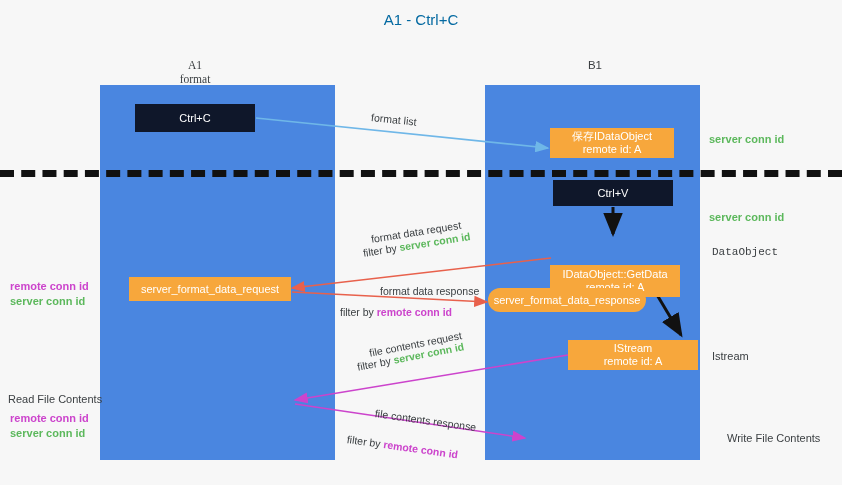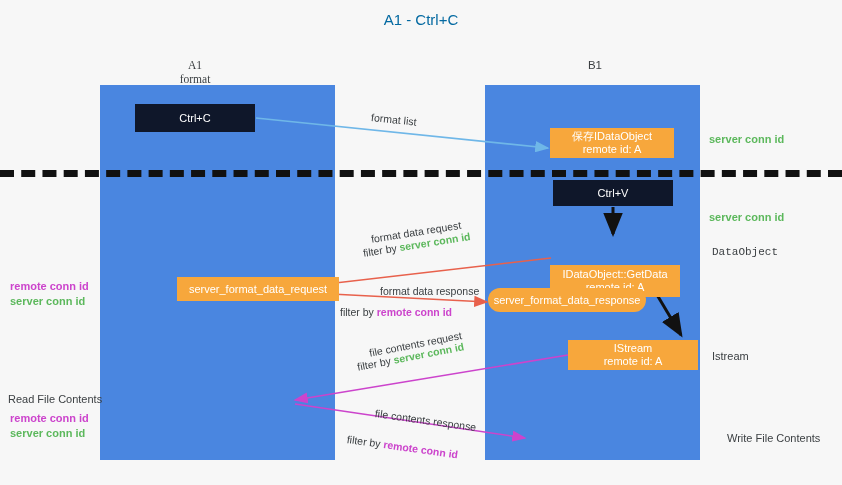--- a/index.html
+++ b/index.html
@@ -110,21 +110,21 @@
 
   <div class="box green" style="left:553px;top:180px;width:120px;height:26px;">
     <span>Ctrl+V</span>
   </div>
 
   <div class="box orange" style="left:550px;top:237px;width:130px;height:32px;margin-top:28px;">
     <span>IDataObject::GetData</span>
     <span>remote id: A</span>
   </div>
 
-  <div class="box orange" style="left:129px;top:277px;width:162px;height:24px;margin-left:48px;">
+  <div class="box orange" style="left:129px;top:277px;width:162px;height:24px;">
     <span>server_format_data_request</span>
   </div>
 
   <div class="box orange" style="left:488px;top:288px;width:158px;height:24px;border-radius:12px;">
     <span>server_format_data_response</span>
   </div>
 
   <div class="box orange" style="left:568px;top:340px;width:130px;height:30px;">
     <span>IStream</span>
     <span>remote id: A</span>

